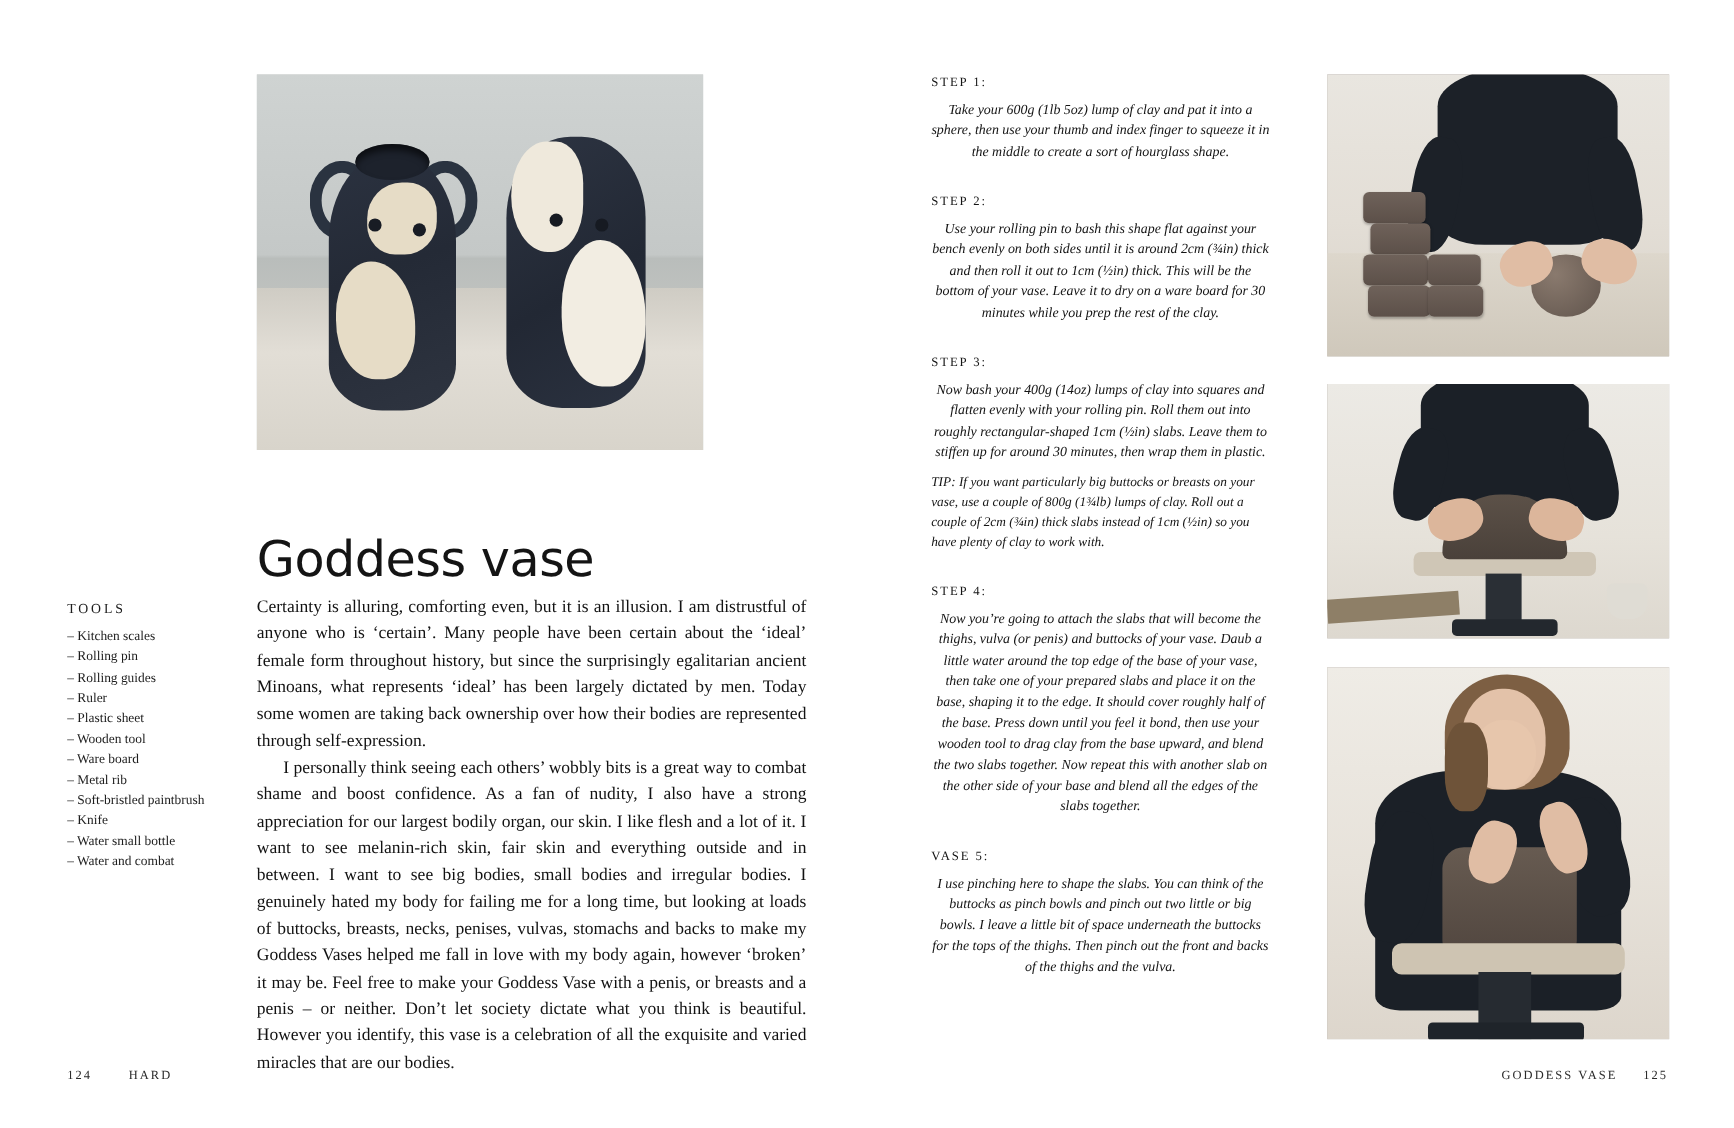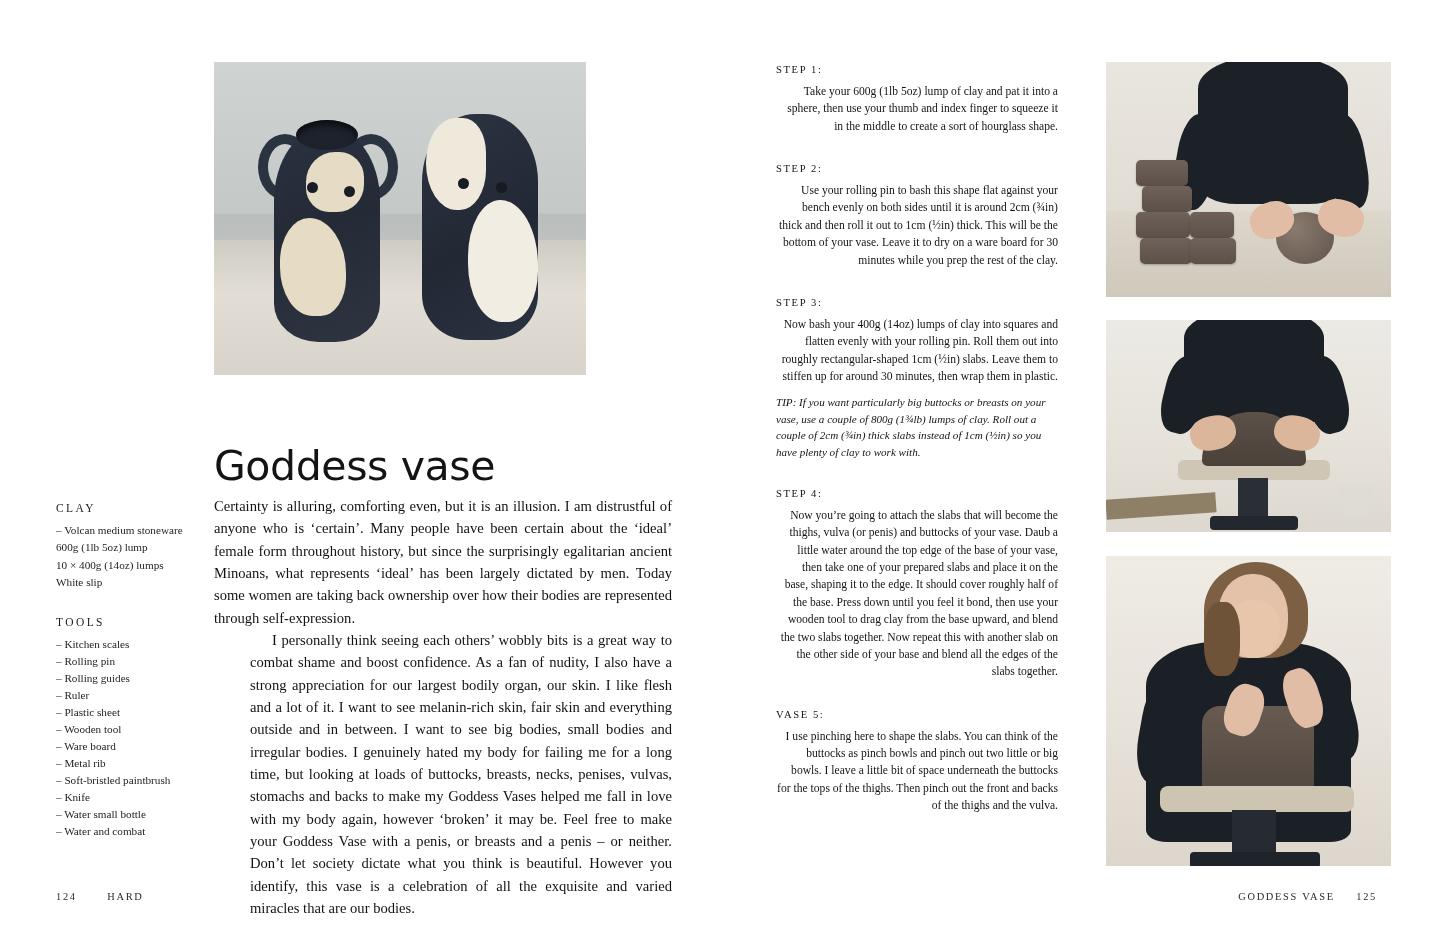--- a/index.html
+++ b/index.html
@@ -173,40 +173,40 @@
     position: absolute;
     left: 214px;
     top: 495px;
     width: 458px;
     font-size: 14.6px;
     line-height: 1.53;
     text-align: justify;
     color: #121212;
   }
   .body-col p { margin: 0; }
-  .body-col p + p { text-indent: 22px; margin-left: 36px; }
+  .body-col p + p { text-indent: 22px; }
 
   
   .steps-col {
     position: absolute;
     left: 54px;
     top: 62px;
     width: 282px;
     font-size: 11.6px;
     line-height: 1.5;
     color: #141414;
   }
   .step + .step { margin-top: 26px; }
   .step-label {
     font-family: "Liberation Serif", serif;
     font-size: 10.6px;
     letter-spacing: 1.6px;
     margin-bottom: 5px;
   }
-  .step-body { margin: 0; text-align: right; }
+  .step-body { margin: 0; text-align: center; font-style: italic; }
   .tip {
     font-style: italic;
     margin-top: 9px;
     font-size: 11.1px;
     line-height: 1.48;
   }
 
   .photo {
     position: absolute;
     left: 384px;
@@ -394,21 +394,21 @@
   .footer {
     position: absolute;
     bottom: 38px;
     font-family: "Liberation Serif", serif;
     font-size: 10.4px;
     letter-spacing: 1.7px;
     color: #2a2a2a;
   }
   .footer-left { left: 56px; }
   .footer-left .sep { display: inline-block; width: 22px; }
-  .footer-right { right: 68px; }
+  .footer-right { right: 55px; }
 </style>
 </head>
 <body>
 
 <div class="spread">
 
   <div class="page page-left">
 
     <div class="hero-photo">
       <div class="bg"></div>
@@ -429,29 +429,20 @@
         <div class="w2"></div>
         <div class="nip n1"></div>
         <div class="nip n2"></div>
       </div>
     </div>
 
     <h1 class="title">Goddess vase</h1>
 
     <div class="side-col">
 
-      <div class="side-block">
-        <div class="side-head">CLAY</div>
-        <ul class="side-list">
-          <li>– Volcan medium stoneware</li>
-          <li>600g (1lb 5oz) lump</li>
-          <li>10 × 400g (14oz) lumps</li>
-          <li>White slip</li>
-        </ul>
-      </div>
 
       <div class="side-block">
         <div class="side-head">TOOLS</div>
         <ul class="side-list">
           <li>– Kitchen scales</li>
           <li>– Rolling pin</li>
           <li>– Rolling guides</li>
           <li>– Ruler</li>
           <li>– Plastic sheet</li>
           <li>– Wooden tool</li>

